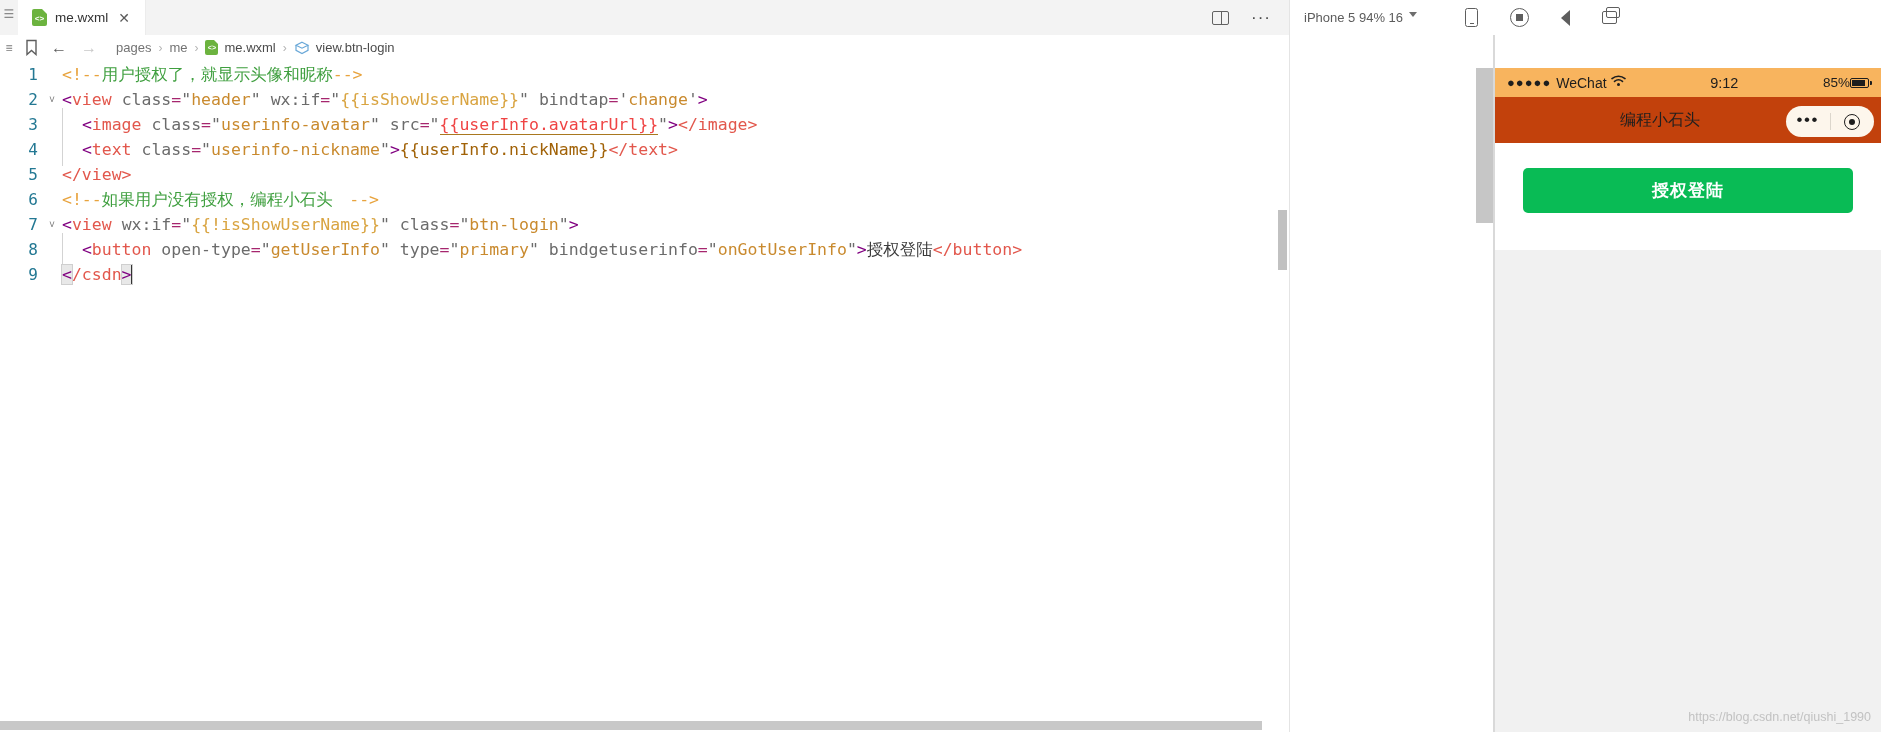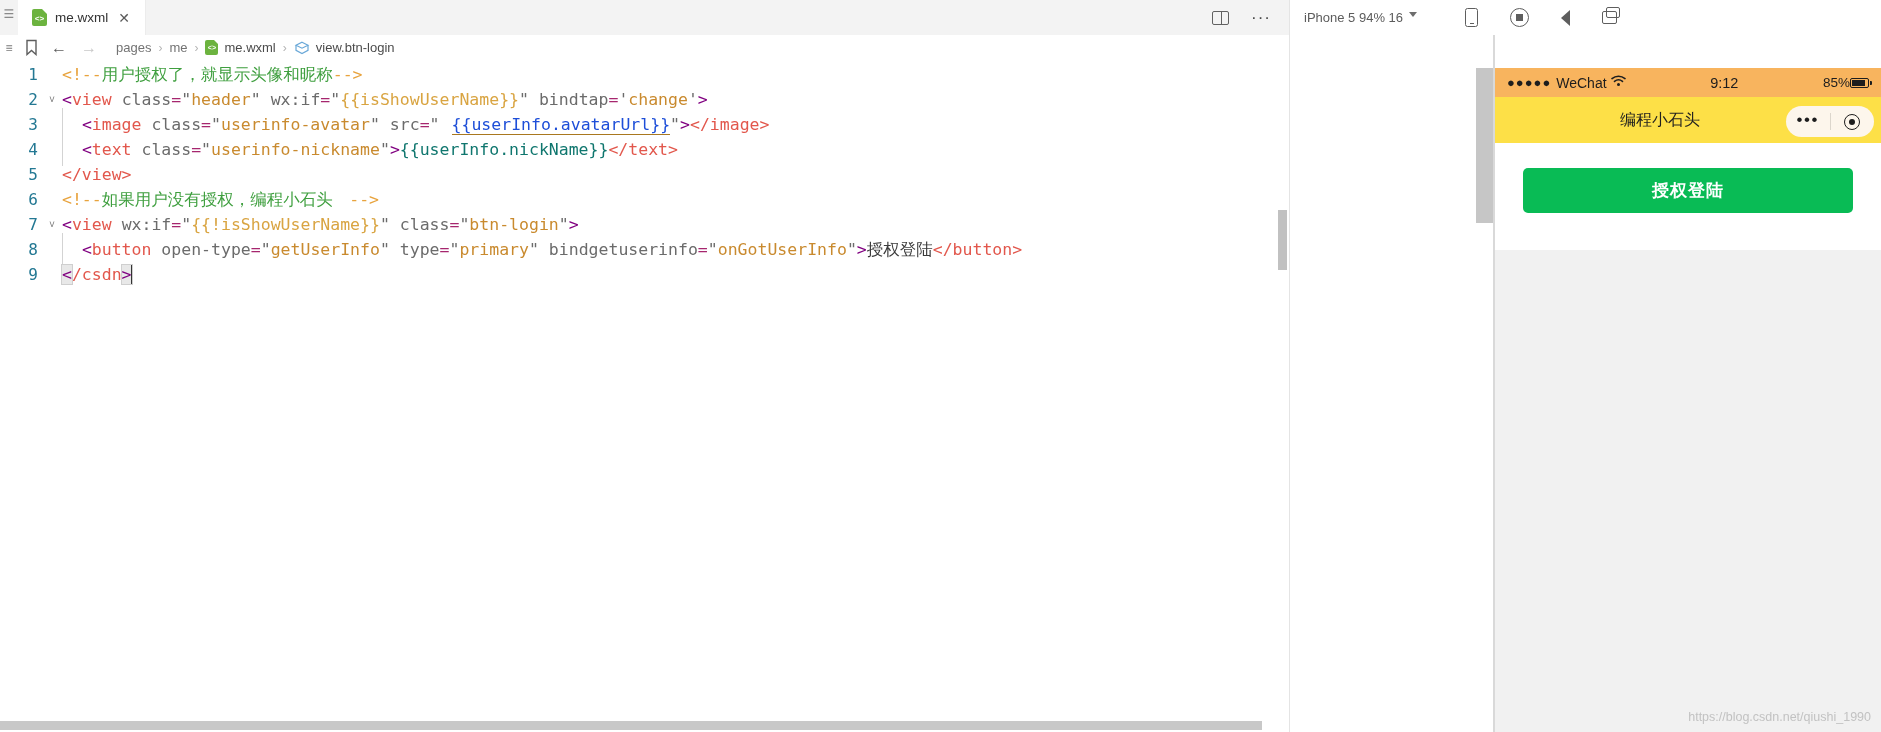--- a/index.html
+++ b/index.html
@@ -229,23 +229,23 @@
   
   .t-comment   { color: #3f9f3f; }
   .t-commark   { color: #e8a33d; }
   .t-bracket   { color: #800080; }
   .t-tag       { color: #e2574c; }
   .t-attr      { color: #6b6b6b; }
   .t-eq        { color: #a6266e; }
   .t-quote     { color: #6b6b6b; }
   .t-string    { color: #c98a2e; }
   .t-mustache  { color: #d9a441; }
-  .t-expr      { color: #0f766e; text-align: right; }
+  .t-expr      { color: #a16207; text-align: right; }
   .t-plain     { color: #3b3b3b; }
-  .t-link      { color: #1d4ed8; border-bottom: 1.5px solid #a9781f; margin-left: 12px; }
+  .t-link      { color: #ef4444; border-bottom: 1.5px solid #a9781f; }
   .t-match {
     background: #e8e8e8;
     outline: 1px solid #cfcfcf;
   }
   .caret {
     display: inline-block;
     width: 2px; height: 20px;
     background: #333;
     vertical-align: -4px;
     margin-left: -1px;
@@ -429,21 +429,21 @@
   .sb-batt::after {
     content: ""; position: absolute; right: -3.5px; top: 2.5px;
     width: 2px; height: 4px; background: #1d1d1d; border-radius: 0 1px 1px 0;
   }
   .sb-batt i {
     display: block; height: 100%; width: 85%; background: #1d1d1d;
   }
 
   .nav-bar {
     height: 46px;
-    background: #fde047;
+    background: #c2410c;
     display: flex;
     align-items: center;
     position: relative;
     box-sizing: border-box;
   }
   .nav-title {
     position: absolute;
     left: 0; right: 0;
     text-align: center;
     font-size: 16px;

